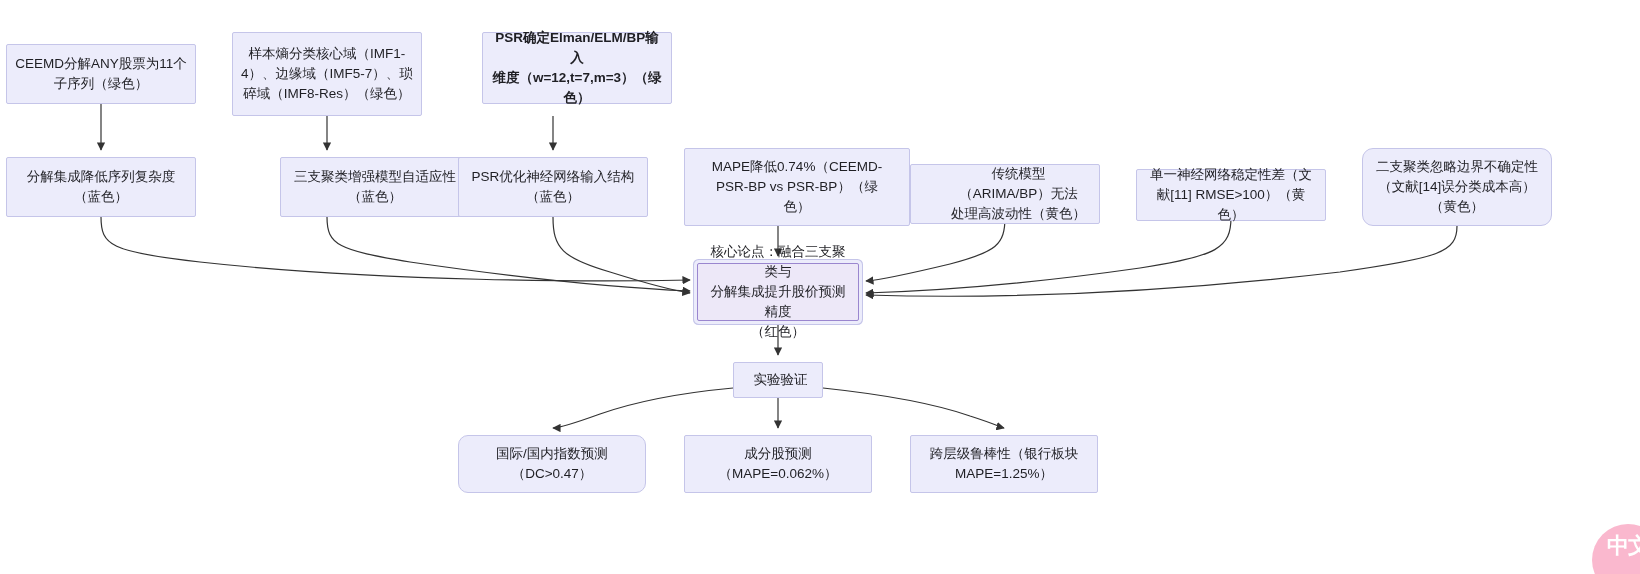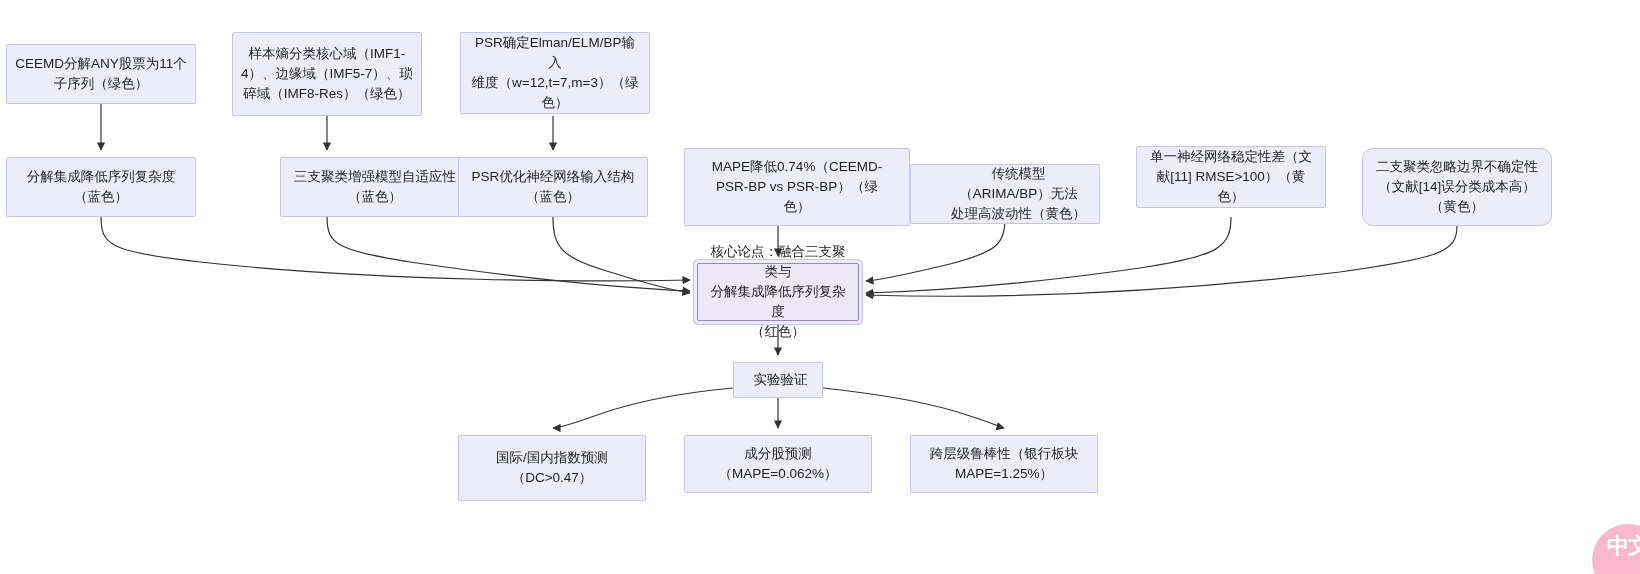--- a/index.html
+++ b/index.html
@@ -105,21 +105,21 @@
   <div id="nodes">
       <div class="node" style="left: 6px; top: 44px; width: 190px; height: 60px;">
         <span>CEEMD分解ANY股票为11个
 子序列（绿色）</span>
       </div>
       <div class="node" style="left: 232px; top: 32px; width: 190px; height: 84px;">
         <span>样本熵分类核心域（IMF1-
 4）、边缘域（IMF5-7）、琐
 碎域（IMF8-Res）（绿色）</span>
       </div>
-      <div class="node" style="left: 460px; top: 32px; width: 190px; height: 82px;">
+      <div class="node" style="left: 482px; top: 32px; width: 190px; height: 72px; font-weight: bold;">
         <span>PSR确定Elman/ELM/BP输入
 维度（w=12,t=7,m=3）（绿
 色）</span>
       </div>
       <div class="node" style="left: 6px; top: 157px; width: 190px; height: 60px; font-family: Liberation Serif, serif;">
         <span>分解集成降低序列复杂度
 （蓝色）</span>
       </div>
       <div class="node" style="left: 232px; top: 157px; width: 190px; height: 60px; margin-left: 48px;">
         <span>三支聚类增强模型自适应性
@@ -131,38 +131,38 @@
       </div>
       <div class="node" style="left: 684px; top: 148px; width: 226px; height: 78px;">
         <span>MAPE降低0.74%（CEEMD-
 PSR-BP vs PSR-BP）（绿
 色）</span>
       </div>
       <div class="node" style="left: 910px; top: 164px; width: 190px; height: 60px; padding-left: 35px;">
         <span>传统模型（ARIMA/BP）无法
 处理高波动性（黄色）</span>
       </div>
-      <div class="node" style="left: 1136px; top: 146px; width: 190px; height: 62px;">
+      <div class="node" style="left: 1136px; top: 169px; width: 190px; height: 52px;">
         <span>单一神经网络稳定性差（文
 献[11] RMSE&gt;100）（黄色）</span>
       </div>
       <div class="node" style="left: 1362px; top: 148px; width: 190px; height: 78px; border-radius: 11px;">
         <span>二支聚类忽略边界不确定性
 （文献[14]误分类成本高）
 （黄色）</span>
       </div>
       <div class="node core" style="left: 697px; top: 263px; width: 162px; height: 58px;">
         <span>核心论点：融合三支聚类与
-分解集成降低序列复杂度
+分解集成提升股价预测精度
 （红色）</span>
       </div>
       <div class="node" style="left: 733px; top: 362px; width: 90px; height: 36px; padding-left: 13px;">
         <span>实验验证</span>
       </div>
-      <div class="node" style="left: 458px; top: 435px; width: 188px; height: 66px;">
+      <div class="node" style="left: 458px; top: 435px; width: 188px; height: 58px; border-radius: 10px;">
         <span>国际/国内指数预测
 （DC&gt;0.47）</span>
       </div>
       <div class="node" style="left: 684px; top: 435px; width: 188px; height: 58px;">
         <span>成分股预测
 （MAPE=0.062%）</span>
       </div>
       <div class="node" style="left: 910px; top: 435px; width: 188px; height: 58px;">
         <span>跨层级鲁棒性（银行板块
 MAPE=1.25%）</span>

